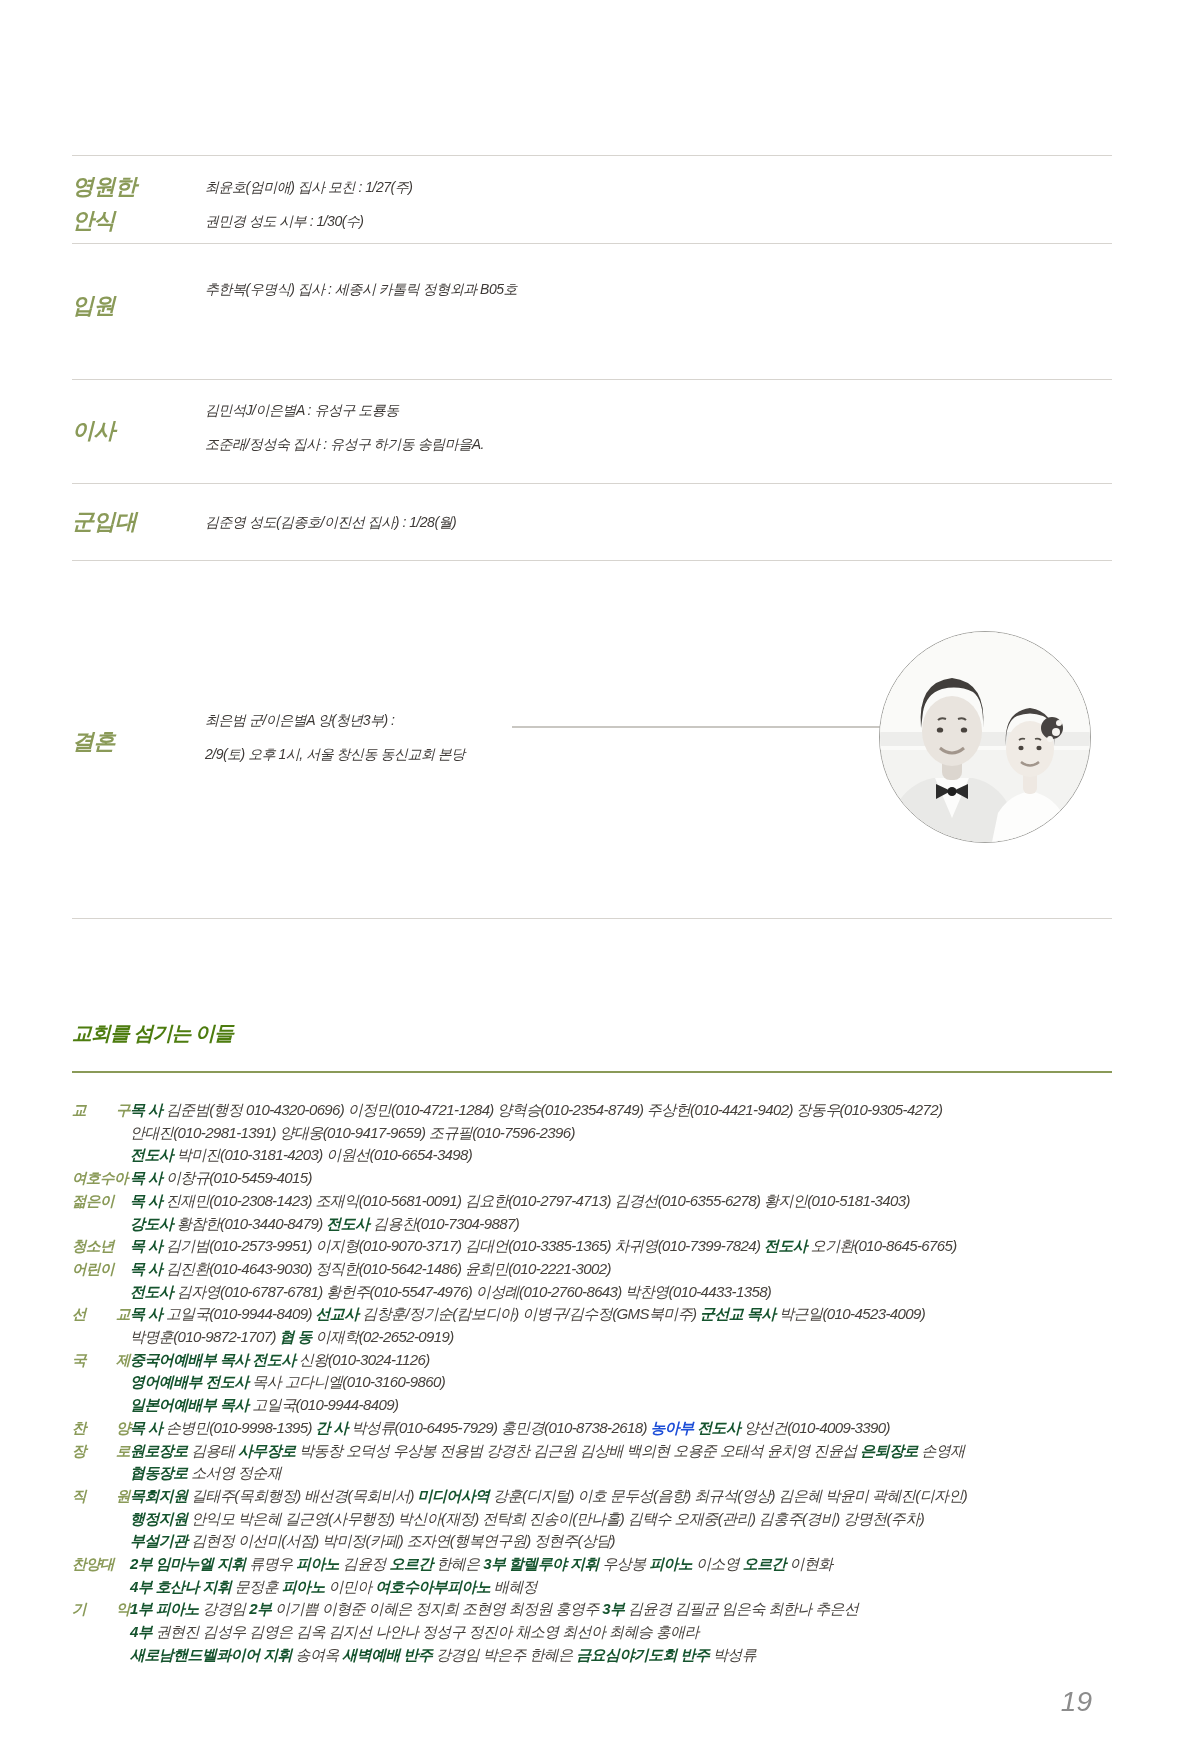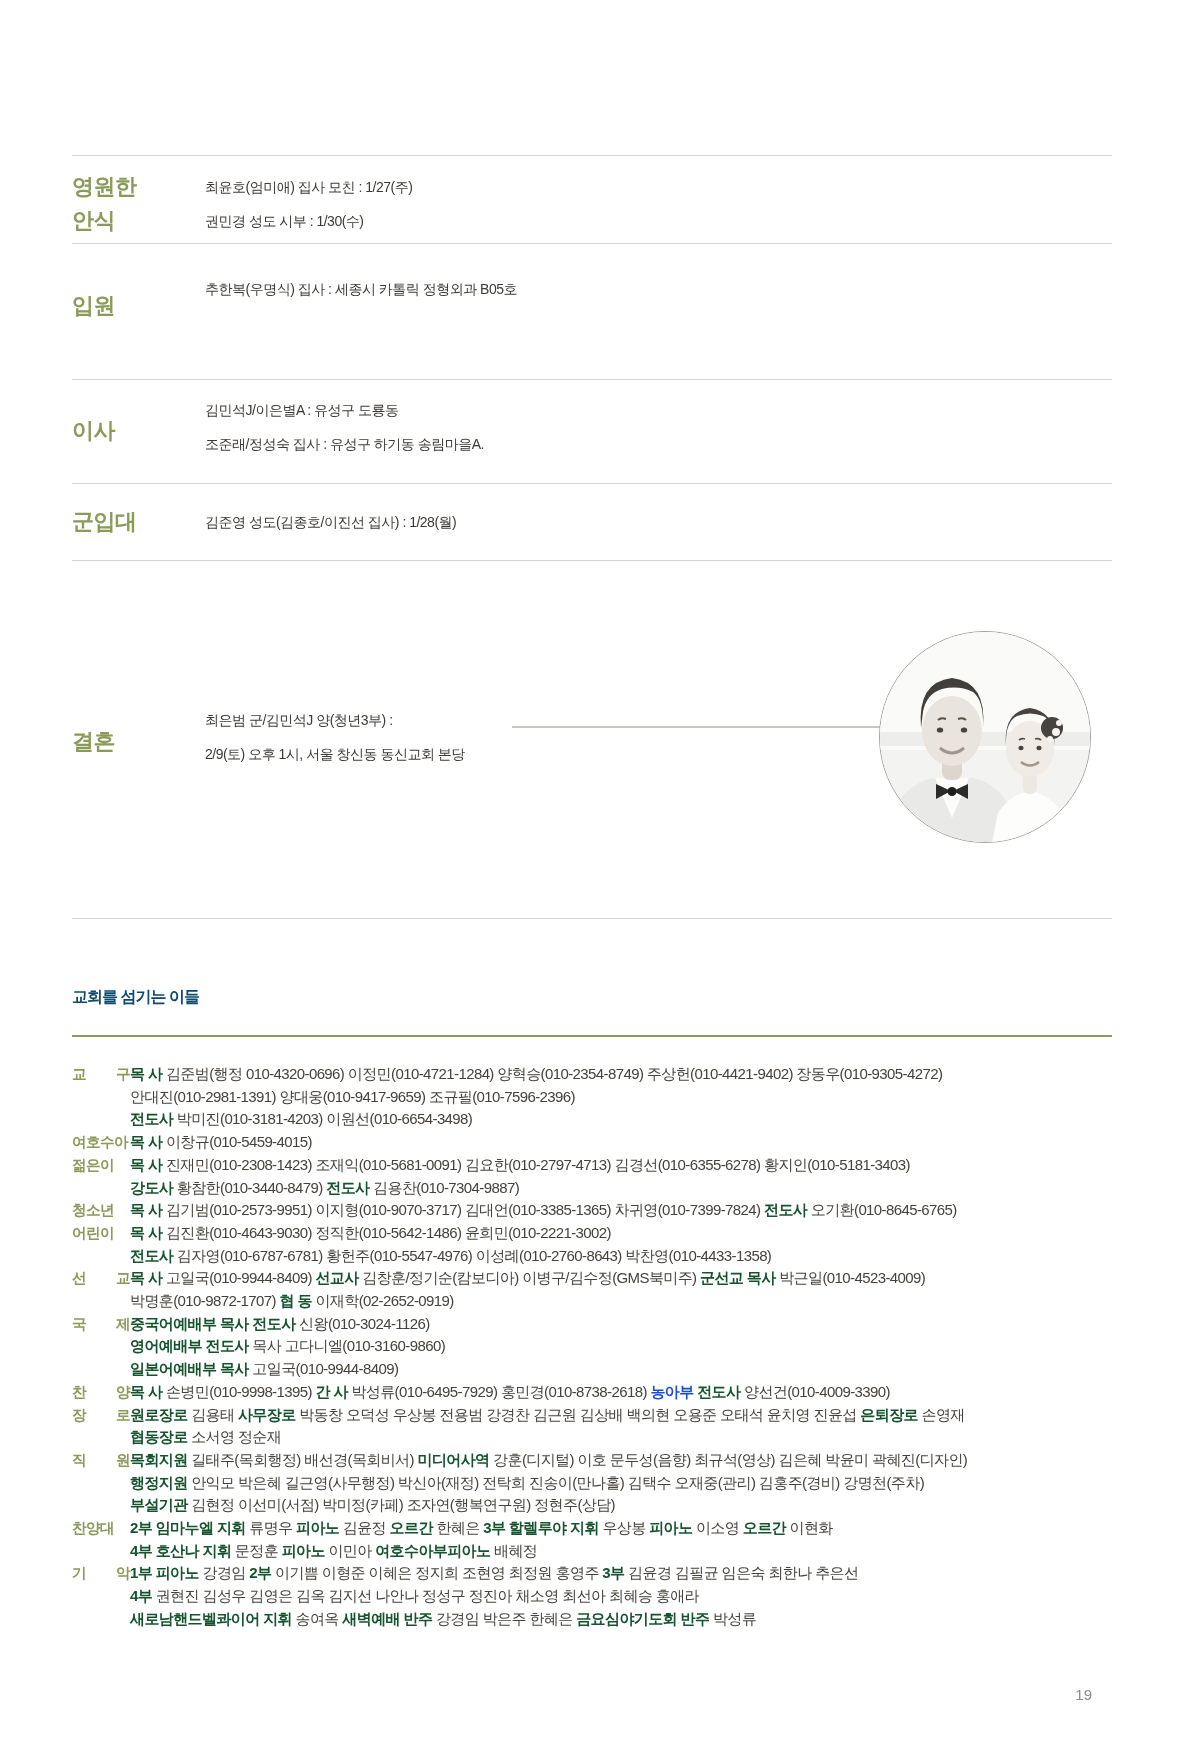--- a/index.html
+++ b/index.html
@@ -2,49 +2,50 @@
 <html><head>
 <meta charset="utf-8">
 <style>
   html,body{margin:0;padding:0;background:#ffffff;}
   .page{
     position:relative;
     width:1184px;height:1760px;
     background:#ffffff;
     font-family:"Liberation Sans","DejaVu Sans",sans-serif;
     overflow:hidden;
+    font-style:italic;
   }
   
   .notices{margin:155px 72px 0 72px;}
   .notice-row{display:flex;border-top:1px solid #d7d4cf;box-sizing:border-box;}
   .nlabel{width:133px;flex:none;color:#8a9a58;font-weight:bold;font-size:22px;line-height:34px;letter-spacing:-0.5px;}
   .ncontent{flex:1;color:#3d3936;font-size:14px;line-height:34px;letter-spacing:-0.5px;}
   .nr0{height:88px}  .nr0 .nlabel{padding-top:14px} .nr0 .ncontent{padding-top:14px}
   .nr1{height:136px} .nr1 .nlabel{padding-top:45px} .nr1 .ncontent{padding-top:28px}
   .nr2{height:104px} .nr2 .nlabel{padding-top:34px} .nr2 .ncontent{padding-top:13px}
   .nr3{height:77px}  .nr3 .nlabel{padding-top:21px} .nr3 .ncontent{padding-top:21px}
   .nr4{height:359px;border-bottom:1px solid #d7d4cf}
   .nr4 .nlabel{padding-top:164px} .nr4 .ncontent{padding-top:142px}
   
   .connector{position:absolute;left:512px;top:726px;width:368px;height:2px;background:#c9c7c2;}
   .photo{position:absolute;left:879px;top:631px;width:210px;height:210px;border-radius:50%;
          border:1px solid #a2a29f;overflow:hidden;background:#f4f4f2;}
   
   .staff{margin:0 72px;padding-top:62px;}
-  .staff-title{color:#0c4a6e;font-size:16px;line-height:32px;font-weight:bold;letter-spacing:-1px;}
+  .staff-title{color:#4d7c0f;font-size:20px;line-height:32px;font-weight:bold;letter-spacing:-1px;margin-top:36px;}
   .staff-rule{height:0;border-bottom:2px solid #8a9a58;margin-top:22px;}
   .staff-list{margin-top:26px;}
   .staff-row{display:flex;font-size:15px;line-height:22.7px;color:#46413c;letter-spacing:-0.6px;white-space:nowrap;}
   .slabel{width:58px;flex:none;color:#8a9a58;font-weight:bold;font-size:14.6px;
           text-align:justify;text-align-last:justify;}
   .scontent{flex:1;}
   .seg-b{font-weight:bold;color:#14532d;}
   .seg-o{font-weight:bold;color:#1d4ed8;}
   
-  .pageno{position:absolute;top:1686px;right:92px;color:#8c8c8c;font-size:15px;}
+  .pageno{position:absolute;top:1686px;right:92px;color:#8c8c8c;font-size:28px;}
 </style>
 </head>
 <body>
 
 <div class="page">
 
   <div class="notices" id="notices">
       <div class="notice-row nr0">
         <div class="nlabel">
           <div class="nlabel-line">영원한</div>
@@ -78,21 +79,21 @@
         </div>
         <div class="ncontent">
           <div class="nline">김준영 성도(김종호/이진선 집사) : 1/28(월)</div>
         </div>
       </div>
       <div class="notice-row nr4">
         <div class="nlabel">
           <div class="nlabel-line">결혼</div>
         </div>
         <div class="ncontent">
-          <div class="nline">최은범 군/김민석J 양(청년3부) :</div>
+          <div class="nline">최은범 군/이은별A 양(청년3부) :</div>
           <div class="nline">2/9(토) 오후 1시, 서울 창신동 동신교회 본당</div>
         </div>
       </div>
     </div>
 
   <div class="connector"></div>
   <div class="photo">
     <svg width="210" height="210" viewBox="0 0 210 210">
       <rect width="210" height="210" fill="#f3f3f1"></rect>
       <rect width="210" height="118" fill="#fafaf8"></rect>

